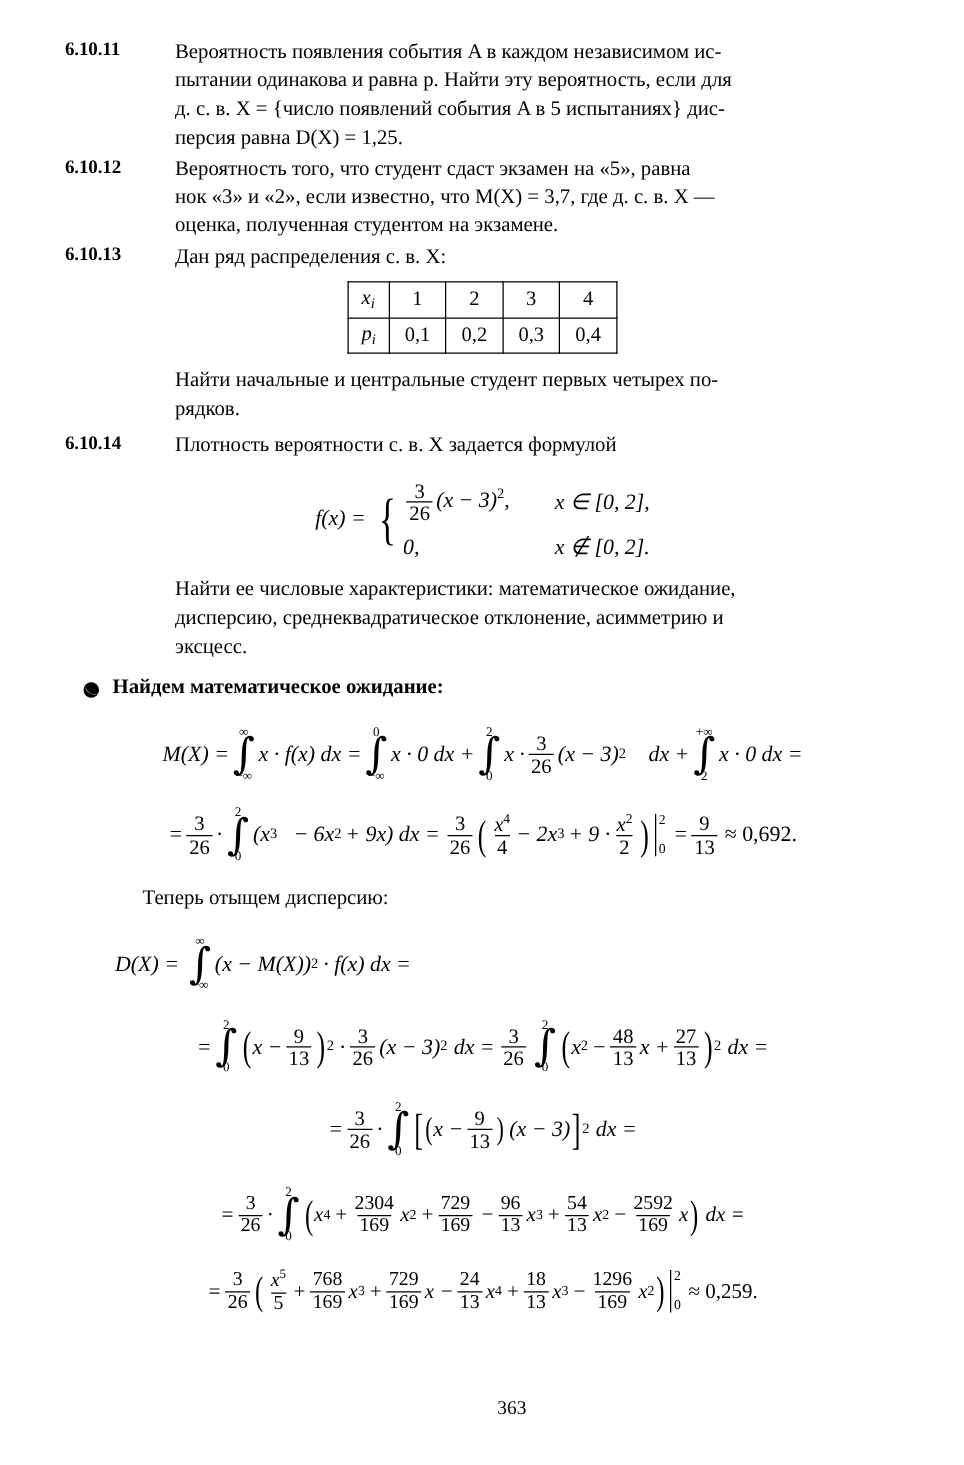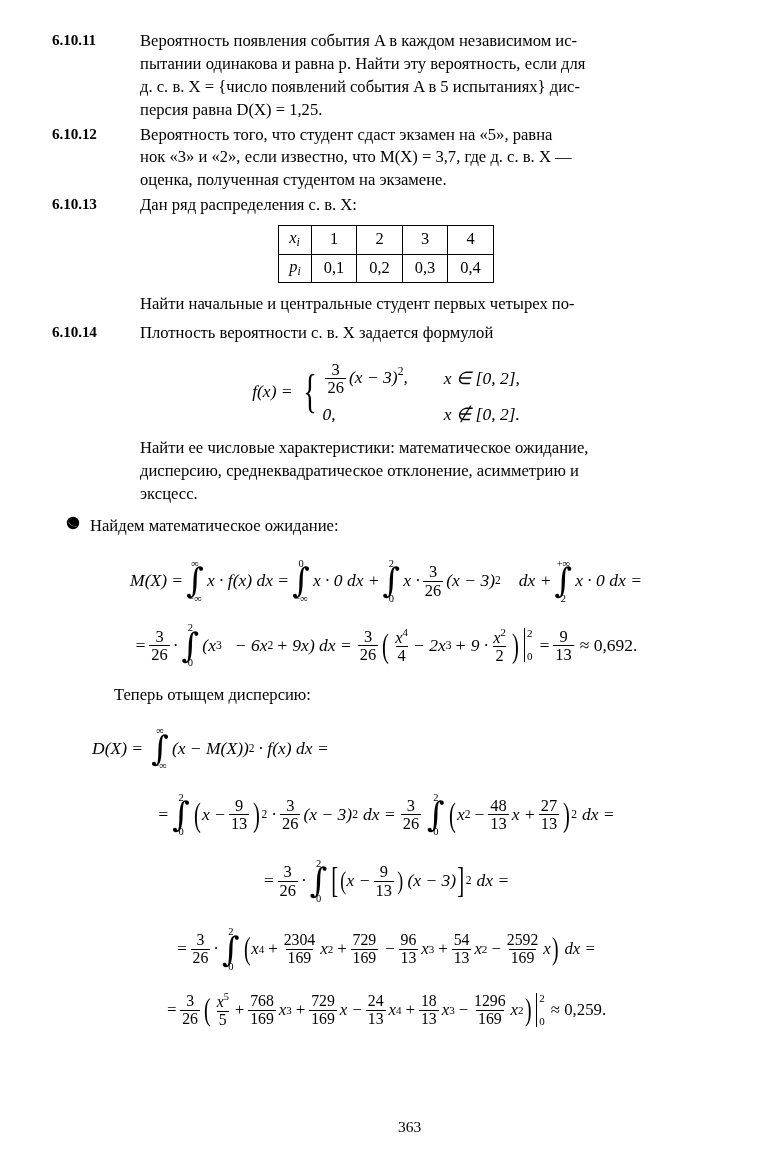--- a/index.html
+++ b/index.html
@@ -80,24 +80,24 @@
     line-height: 1.38;
     text-align: justify;
     margin-left: 88px;
     margin-bottom: 2px;
   }
   .para-indent { text-indent: 22px; }
 
   
   .solution-head {
     display: flex;
-    align-items: flex-start;
+    align-items: flex-end;
     margin: 10px 0 6px 14px;
     font-size: 16.6px;
-    font-weight: normal;
+    font-weight: bold;
   }
   .moon {
     width: 14px; height: 14px;
     margin-right: 10px;
     position: relative;
     flex: 0 0 14px;
   }
   .moon svg { display:block; }
 
   
@@ -288,20 +288,21 @@
         <td>0,2</td>
         <td>0,3</td>
         <td>0,4</td>
       </tr>
     </tbody>
         </table>
   </div>
 
   <div class="para">
     <div>Найти начальные и центральные студент первых четырех по-</div>
+    <div>рядков.</div>
   </div>
 
   <div class="problem" style="margin-top:6px;">
     <div class="prob-num">6.10.14</div>
     <div class="prob-body">
       <div>Плотность вероятности с. в. X задается формулой</div>
     </div>
   </div>
 
   <div class="math" style="margin:16px 0 14px 0;">

